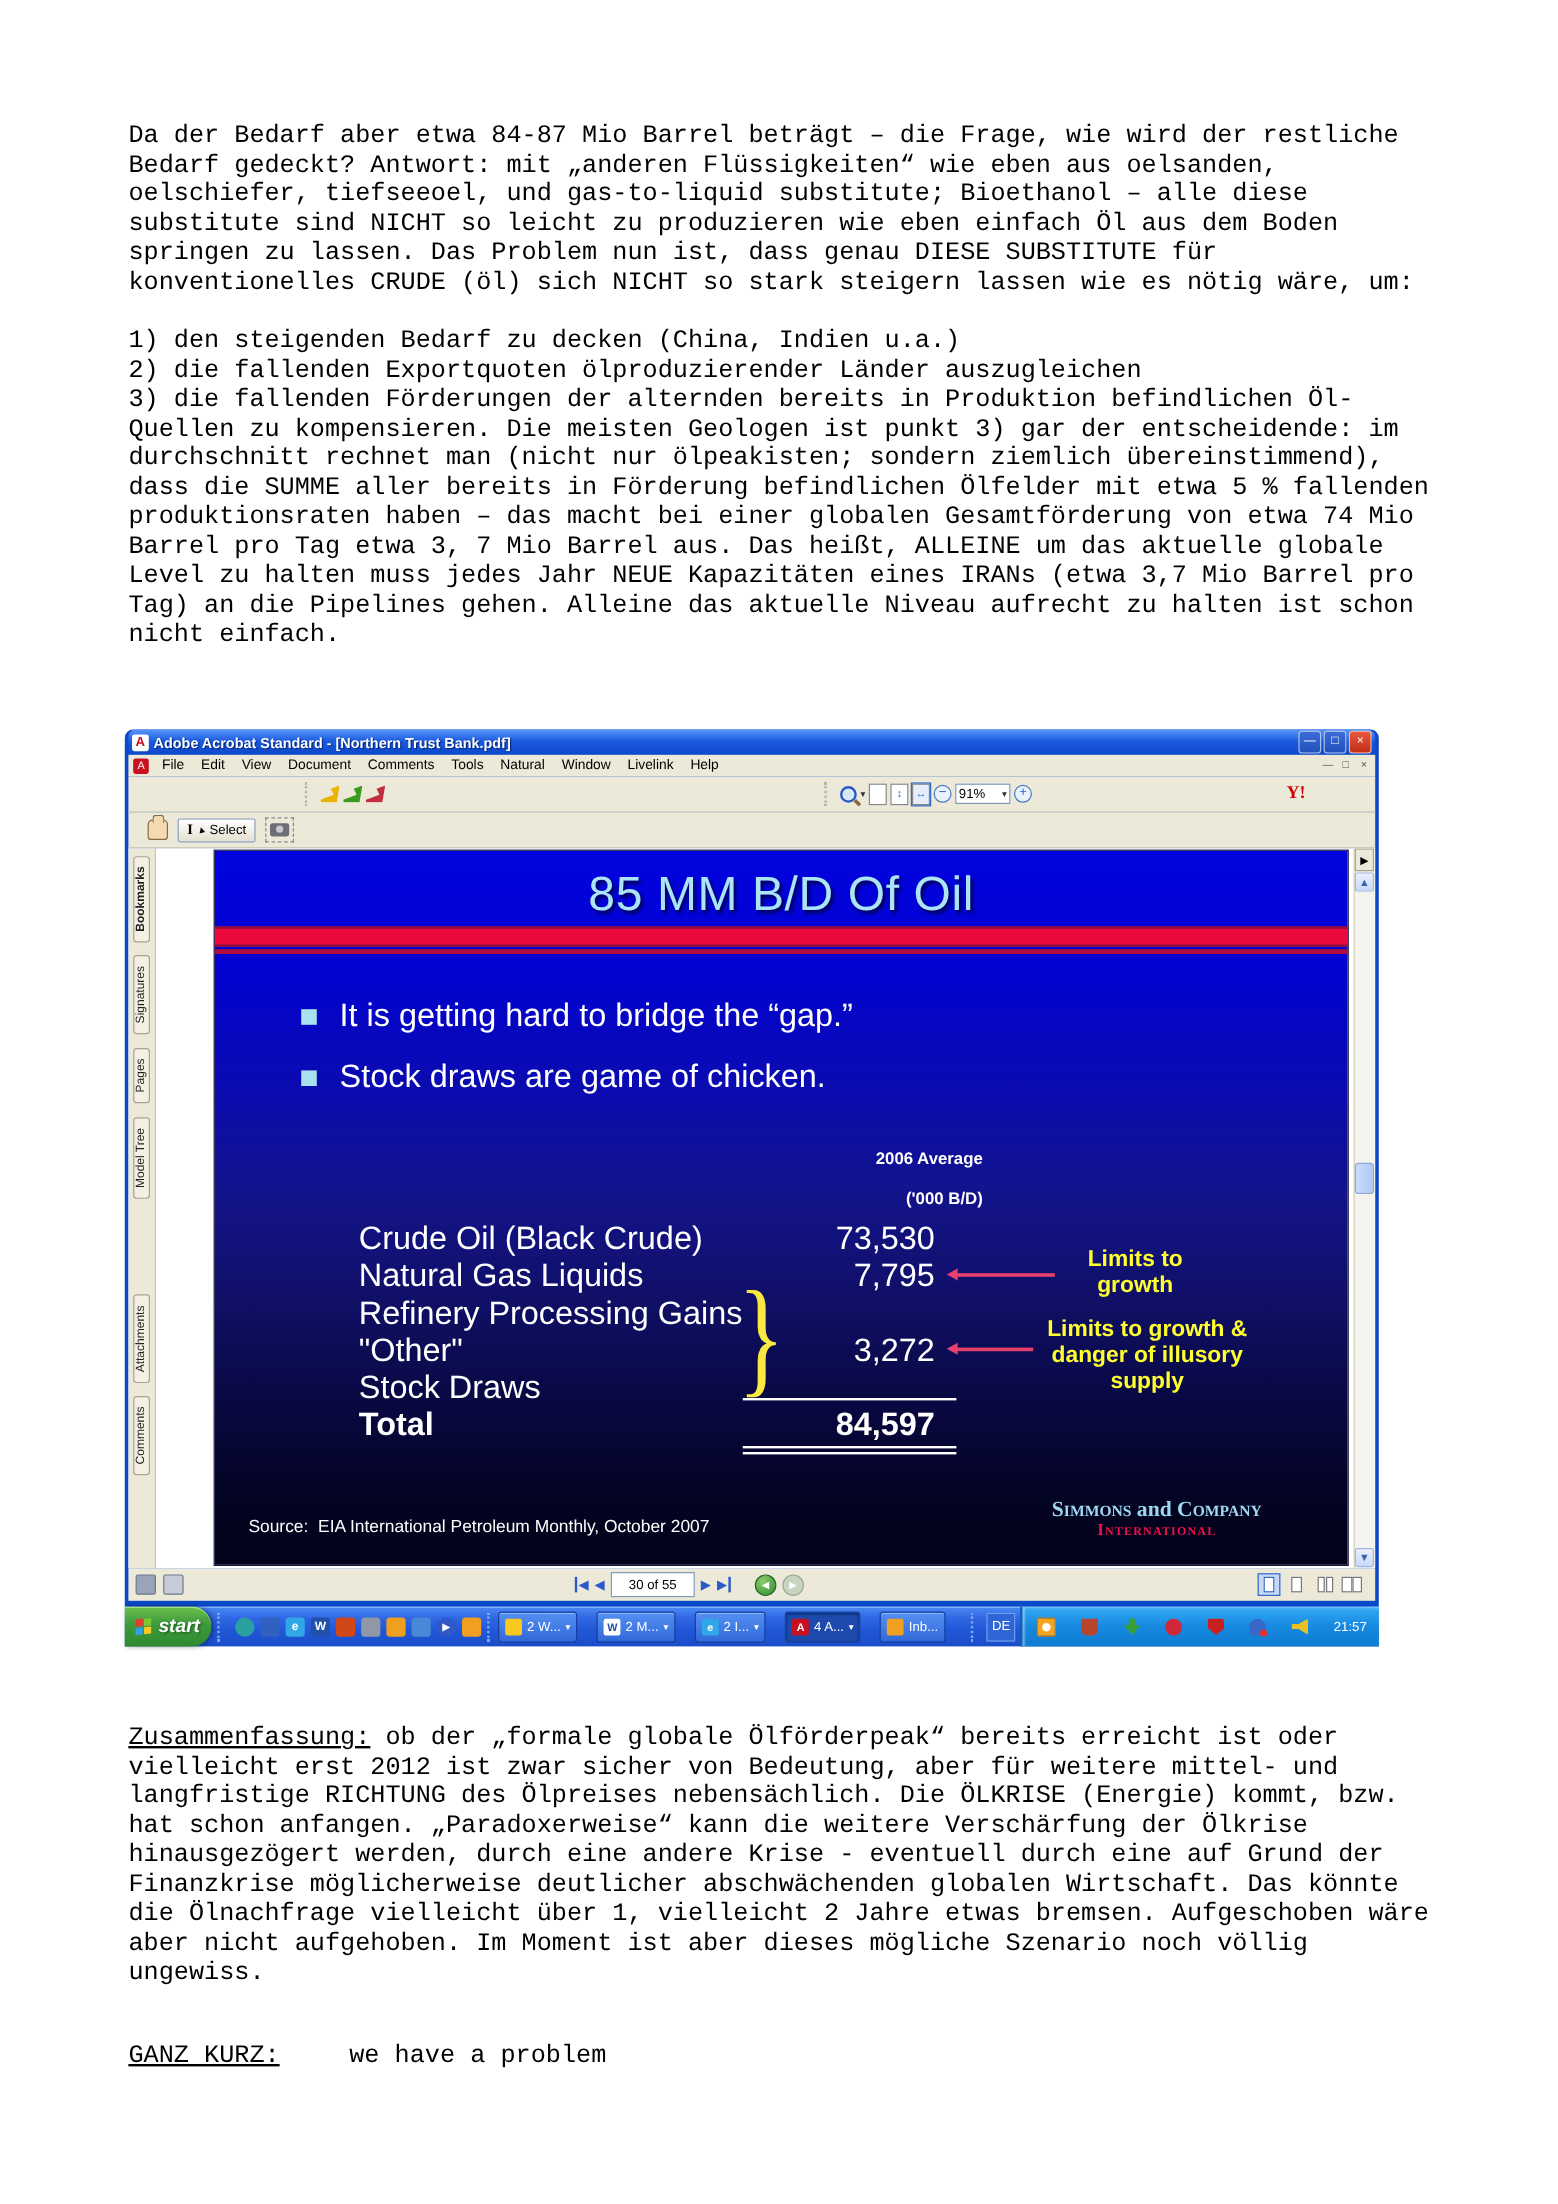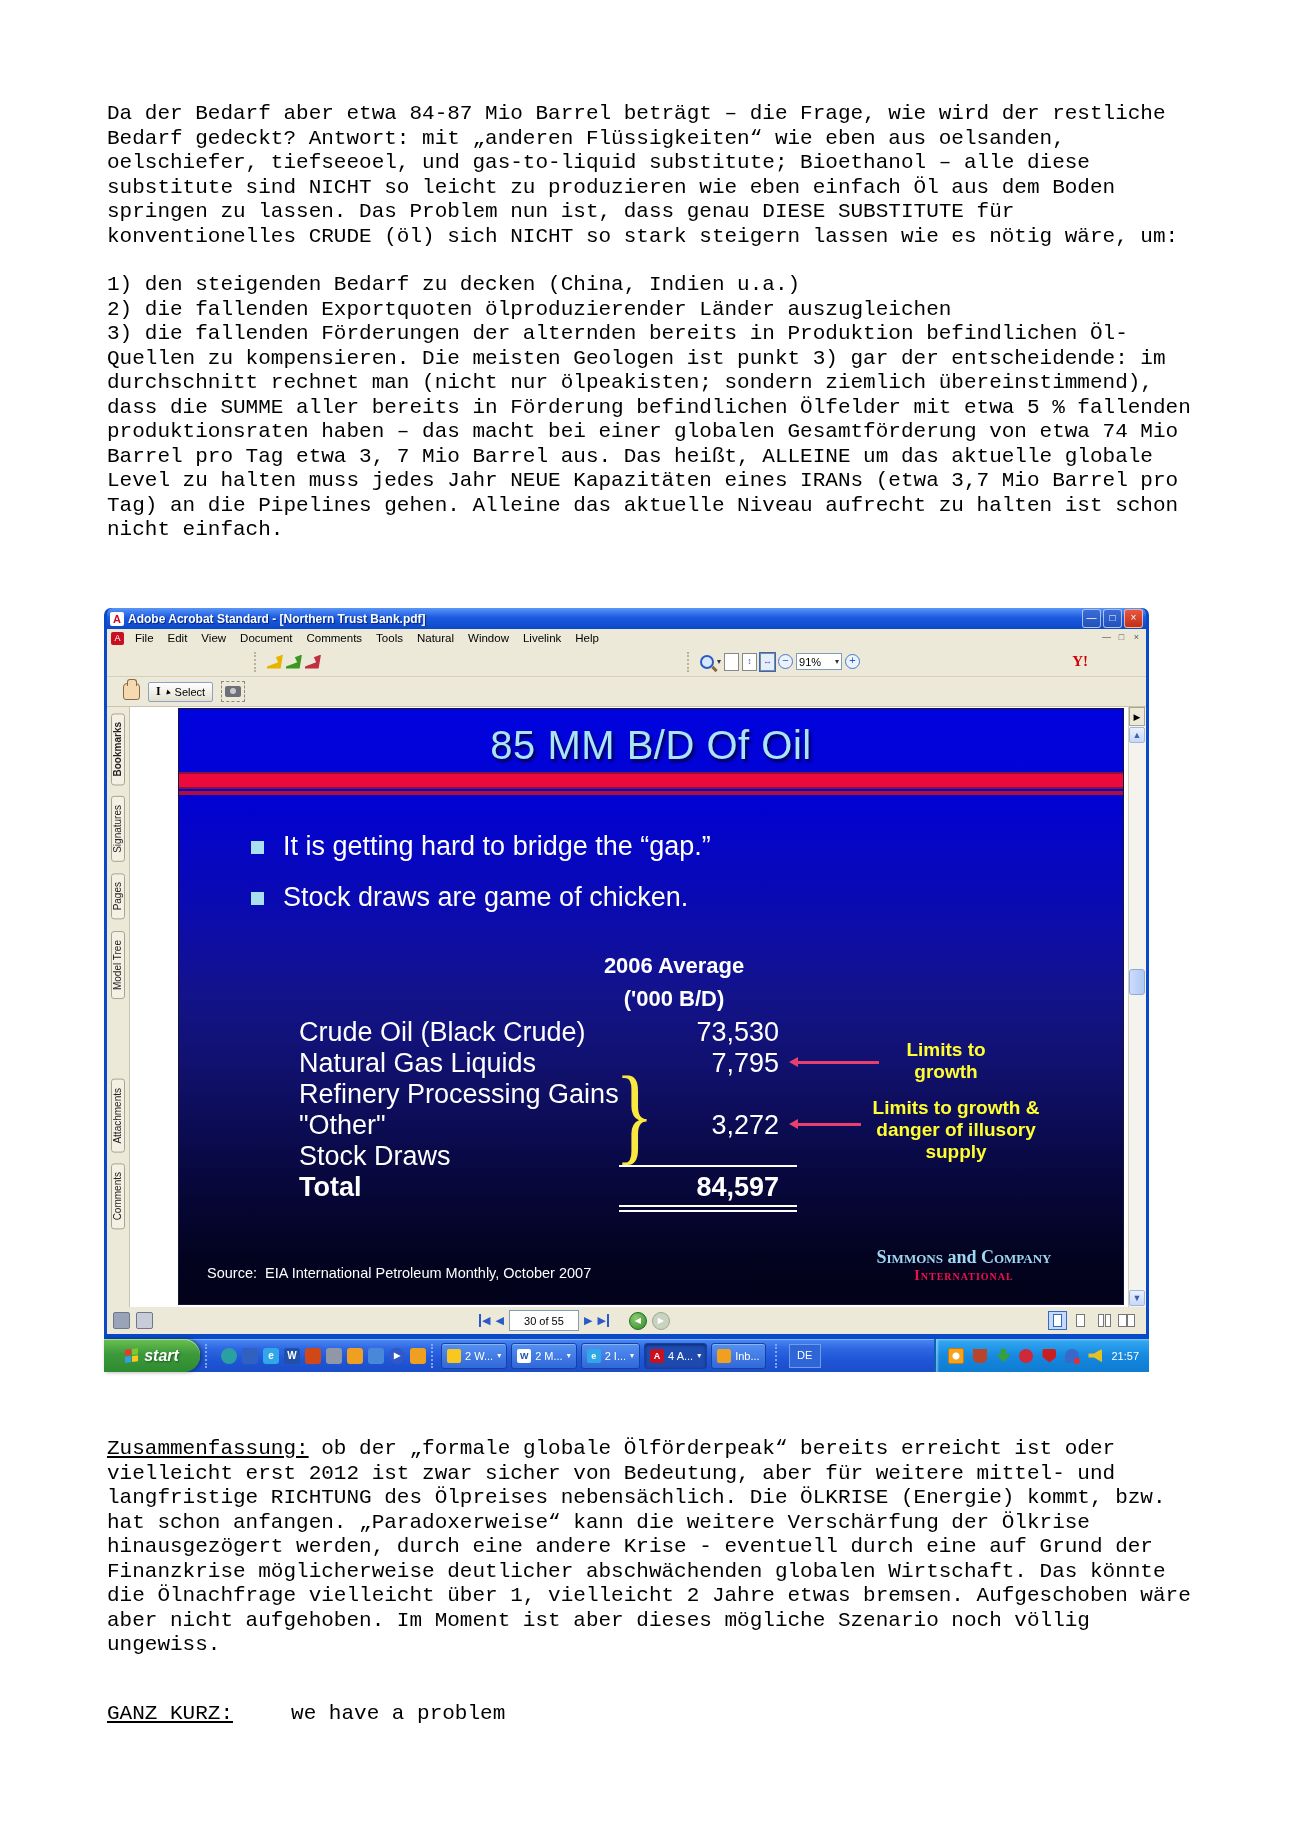--- a/index.html
+++ b/index.html
@@ -76,21 +76,21 @@
   .slide{position:absolute;left:47px;top:1px;width:946px;height:597px;border:1px solid #14143c;box-sizing:border-box;
          background:linear-gradient(180deg,#0103DE 0%,#0202D2 16%,#0B0BAF 34%,#13138B 48%,#101069 62%,#080840 78%,#030320 92%,#02021A 100%);
          color:#fff;}
   .slide-title{position:absolute;top:14px;left:0;right:0;text-align:center;font-size:40px;
                color:#AAE4F6;text-shadow:2px 3px 3px rgba(0,0,0,.65);letter-spacing:.5px;}
   .stripe-a{position:absolute;top:63px;left:0;right:0;height:13px;background:#EC0A3C;
             border-top:2px solid #8A1040;border-bottom:2px solid #8A1040;}
   .stripe-b{position:absolute;top:82px;left:0;right:0;height:4px;background:#B00C3C;}
   .bullet-row{position:absolute;left:72px;display:flex;align-items:flex-start;font-size:27px;}
   .bullet-sq{width:13px;height:13px;background:#A8E0F0;margin:10px 19px 0 0;flex:none;}
-  .tbl-header{position:absolute;left:350px;width:290px;text-align:center;font-weight:bold;font-size:22px;line-height:33px;}
+  .tbl-header{position:absolute;left:350px;width:290px;text-align:right;font-weight:bold;font-size:14px;line-height:33px;}
   .tbl-rows{position:absolute;left:120px;top:308px;font-size:27px;}
   .trow{display:flex;height:31px;line-height:31px;}
   .trow .lbl{width:320px;}
   .trow .val{width:160px;text-align:right;}
   .trow.total .lbl,.trow.total .val{font-weight:bold;}
   .rule{position:absolute;left:440px;width:178px;height:2px;background:#fff;}
   .brace{position:absolute;left:436px;top:352px;font-size:108px;line-height:108px;color:#F8E840;
          font-family:"Liberation Serif",serif;transform:scaleX(.75);transform-origin:left;}
   .pk-arrow{position:absolute;height:3px;background:#E8406E;}
   .pk-arrow::before{content:"";position:absolute;left:-9px;top:-4px;border:5.5px solid transparent;border-right:9px solid #E8406E;}
@@ -133,29 +133,29 @@
              background:linear-gradient(#6CC04E,#3C9A3C 45%,#2E8A2E);box-shadow:inset 0 1px 0 #A8E088,2px 0 4px rgba(0,0,0,.4);
              color:#fff;font-weight:bold;font-style:italic;font-size:16px;text-shadow:1px 1px 2px #1A5A1A;}
   .xp-flag{width:13px;height:13px;transform:skewY(-6deg);background:
     linear-gradient(#E8392F,#E8392F) 0 0/6px 6px no-repeat,
     linear-gradient(#7DC832,#7DC832) 7px 0/6px 6px no-repeat,
     linear-gradient(#32A0E8,#32A0E8) 0 7px/6px 6px no-repeat,
     linear-gradient(#F8C81E,#F8C81E) 7px 7px/6px 6px no-repeat;}
   .tsep{width:3px;height:24px;border-left:2px dotted #7FA8F0;margin:0 5px;}
   .ql{display:flex;align-items:center;gap:5px;margin-left:6px;}
   .ql-ic{width:16px;height:16px;border-radius:3px;color:#fff;font-size:10px;line-height:16px;text-align:center;font-weight:bold;}
-  .task-btn{height:24px;border-radius:3px;margin-right:4px;display:flex;align-items:center;gap:4px;padding:0 5px;
+  .task-btn{height:24px;border-radius:3px;margin-right:16px;display:flex;align-items:center;gap:4px;padding:0 5px;
             background:linear-gradient(#5590F2,#3068D8);border:1px solid #1840A0;color:#fff;font-size:11px;
             box-shadow:inset 0 1px 0 #88B4F8;white-space:nowrap;}
   .task-btn.active{background:#1E4AAE;box-shadow:inset 0 1px 3px #0A2A70;}
   .task-ic{width:14px;height:14px;border-radius:2px;font-size:9px;line-height:14px;text-align:center;font-weight:bold;flex:none;}
   .task-dd{font-size:8px;}
   .lang{width:30px;height:22px;background:#2E66D8;border:1px solid #6F9CEC;color:#fff;font-size:11px;
         line-height:20px;text-align:center;margin:0 4px;}
-  .tray{margin-left:auto;height:33px;display:flex;align-items:center;gap:9px;padding:0 10px 0 12px;
+  .tray{margin-left:auto;height:33px;display:flex;align-items:center;gap:21px;padding:0 10px 0 12px;
         background:linear-gradient(#35AAF2,#1689E0 50%,#0E7BD0);border-left:2px solid #0C62B8;
         box-shadow:inset 2px 1px 2px rgba(255,255,255,.4);color:#fff;font-size:11px;}
   .tr-ic{width:14px;height:14px;border-radius:2px;}
   .tr-clock1{background:radial-gradient(circle,#fff 0 3px,#F7A41D 4px);border:1px solid #C87818;}
   .tr-cup{background:#B8442C;border-radius:0 0 5px 5px;}
   .tr-green{background:#38A038;clip-path:polygon(50% 100%,0 40%,30% 40%,30% 0,70% 0,70% 40%,100% 40%);}
   .tr-pie{background:#D02838;border-radius:50%;}
   .tr-shield{background:#C82020;clip-path:polygon(0 0,100% 0,100% 60%,50% 100%,0 60%);}
   .tr-people{background:#3868C8;border-radius:50% 50% 2px 2px;position:relative;}
   .tr-people::after{content:"";position:absolute;right:-1px;bottom:-1px;width:6px;height:6px;border-radius:50%;background:#E03030;}

